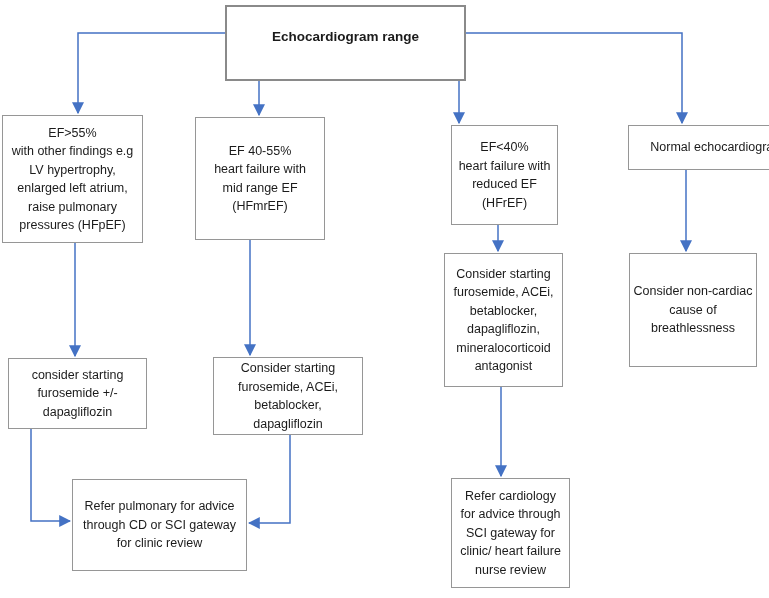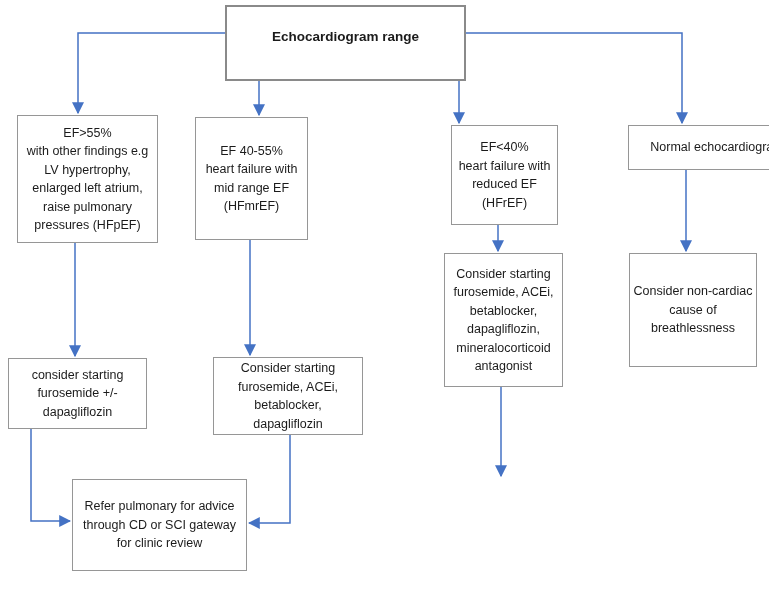--- a/index.html
+++ b/index.html
@@ -39,22 +39,22 @@
     white-space: pre-line;
     padding: 0 2px;
   }
   .node-root {
     left: 225px; top: 5px; width: 241px; height: 76px;
     border: 2px solid #8a8a8a;
     font-weight: bold;
     font-size: 13.5px;
     padding-bottom: 12px;
   }
-  .node-hfpef        { left: 17px;   top: 115px; width: 141px; height: 128px; }
-  .node-hfmref       { left: 195px; top: 117px; width: 113px; height: 123px; }
+  .node-hfpef        { left: 2px;   top: 115px; width: 141px; height: 128px; }
+  .node-hfmref       { left: 195px; top: 117px; width: 130px; height: 123px; }
   .node-hfref        { left: 451px; top: 125px; width: 107px; height: 100px;  }
   .node-normal       { left: 628px; top: 125px; width: 178px; height: 45px;  }
   .node-treat-hfpef  { left: 8px;   top: 358px; width: 139px; height: 71px;  }
   .node-treat-hfmref { left: 213px; top: 357px; width: 150px; height: 78px;  }
   .node-treat-hfref  { left: 444px; top: 253px; width: 119px; height: 134px; }
   .node-noncardiac   { left: 629px; top: 253px; width: 128px; height: 114px; }
   .node-refer-clinic { left: 72px;  top: 479px; width: 175px; height: 92px;  }
   .node-refer-hf     { left: 451px; top: 478px; width: 119px; height: 110px; }
 </style>
 </head>
@@ -140,14 +140,21 @@
 cause of
 breathlessness</span>
   </div>
 
   <div class="node node-refer-clinic">
     <span class="node-label">Refer pulmonary for advice
 through CD or SCI gateway
 for clinic review</span>
   </div>
 
+  <div class="node node-refer-hf">
+    <span class="node-label">Refer cardiology
+for advice through
+SCI gateway for
+clinic/ heart failure
+nurse review</span>
+  </div>
 
 </div>
 
 </body></html>

